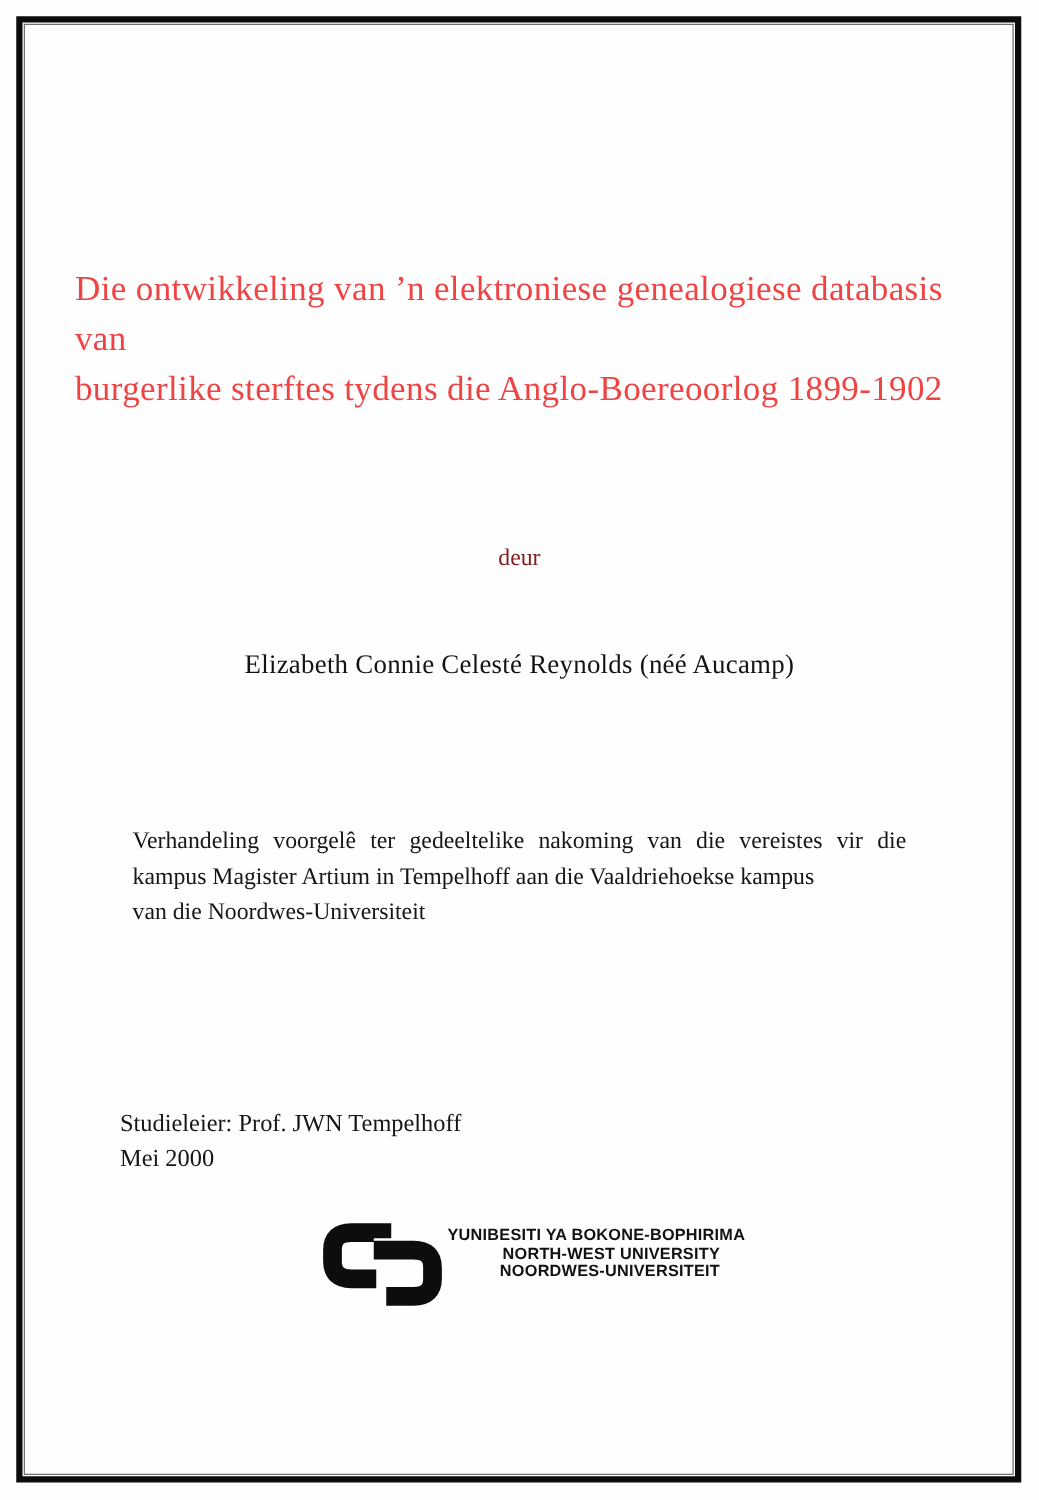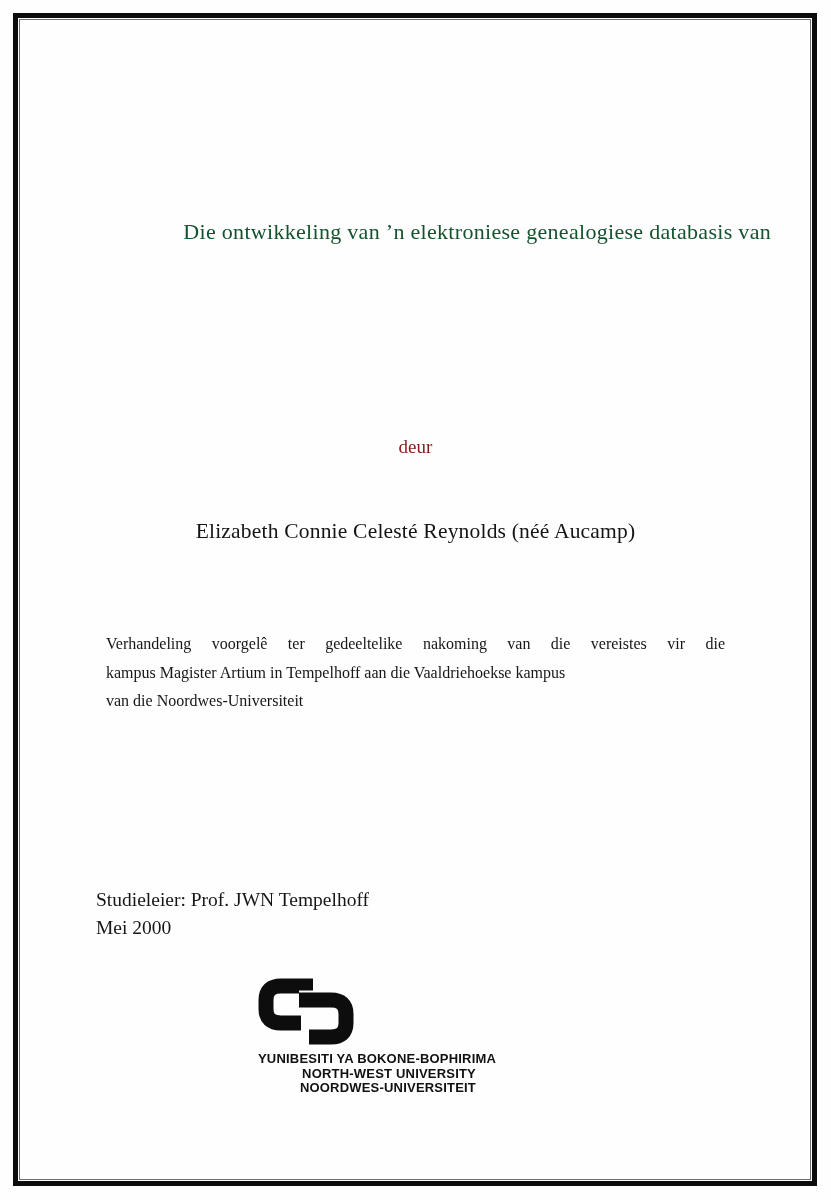--- a/index.html
+++ b/index.html
@@ -18,65 +18,64 @@
     border: 5px solid #0c0c0c;
   }
   .frame-inner {
     position: absolute;
     left: 1px; top: 1px; right: 1px; bottom: 1px;
     border: 1px solid #6f6f6f;
   }
   .thesis-title {
     position: absolute;
     top: 212px; left: 60px; right: 60px;
-    text-align: right;
-    font-size: 22px;
+    text-align: left;
+    font-size: 28px;
     line-height: 40px;
     letter-spacing: 0.3px;
-    color: #14532d;
+    color: #ef4444;
   }
   .byline {
     position: absolute;
     top: 436px; left: 0; right: 0;
     text-align: center;
     font-size: 19px;
     color: #7f1d1d;
   }
   .author {
     position: absolute;
     top: 519px; left: 0; right: 0;
     text-align: center;
     font-size: 21.5px;
     letter-spacing: 0.2px;
     color: #141414;
   }
   .submission {
     position: absolute;
-    top: 630px; left: 106px;
+    top: 659px; left: 106px;
     width: 619px;
-    font-size: 16px;
+    font-size: 19px;
     line-height: 28.5px;
     color: #161616;
   }
   .sub-line { white-space: normal; }
   .sub-line.justify { text-align: justify; text-align-last: justify; }
   .italic { }
   .supervisor {
     position: absolute;
     top: 886px; left: 96px;
     font-size: 19.5px;
     line-height: 28px;
     color: #161616;
   }
   .logo {
     position: absolute;
     top: 976px; left: 256px;
     display: flex;
     align-items: flex-start;
-    flex-direction: column;
   }
   .logo-mark { display: block; }
   .logo-text {
     margin-top: 5px;
     margin-left: 2px;
     width: 218px;
     text-align: right;
     font-family: "Liberation Sans", sans-serif;
     font-size: 13px;
     font-weight: 700;
@@ -90,20 +89,21 @@
 <body>
 
 <div class="page">
 
   <div class="frame">
     <div class="frame-inner"></div>
   </div>
 
   <div class="thesis-title">
     <div>Die ontwikkeling van ’n elektroniese genealogiese databasis van</div>
+    <div>burgerlike sterftes tydens die Anglo-Boereoorlog 1899-1902</div>
   </div>
 
   <div class="byline">deur</div>
 
   <div class="author">Elizabeth Connie Celesté Reynolds (néé Aucamp)</div>
 
   <div class="submission">
       <div class="sub-line justify"><span>Verhandeling voorgelê ter gedeeltelike nakoming van die vereistes vir die</span></div>
       <div class="sub-line"><span>kampus </span><span class="italic">Magister Artium</span><span> in Tempelhoff aan die Vaaldriehoekse kampus</span></div>
       <div class="sub-line"><span>van die Noordwes-Universiteit</span></div>

